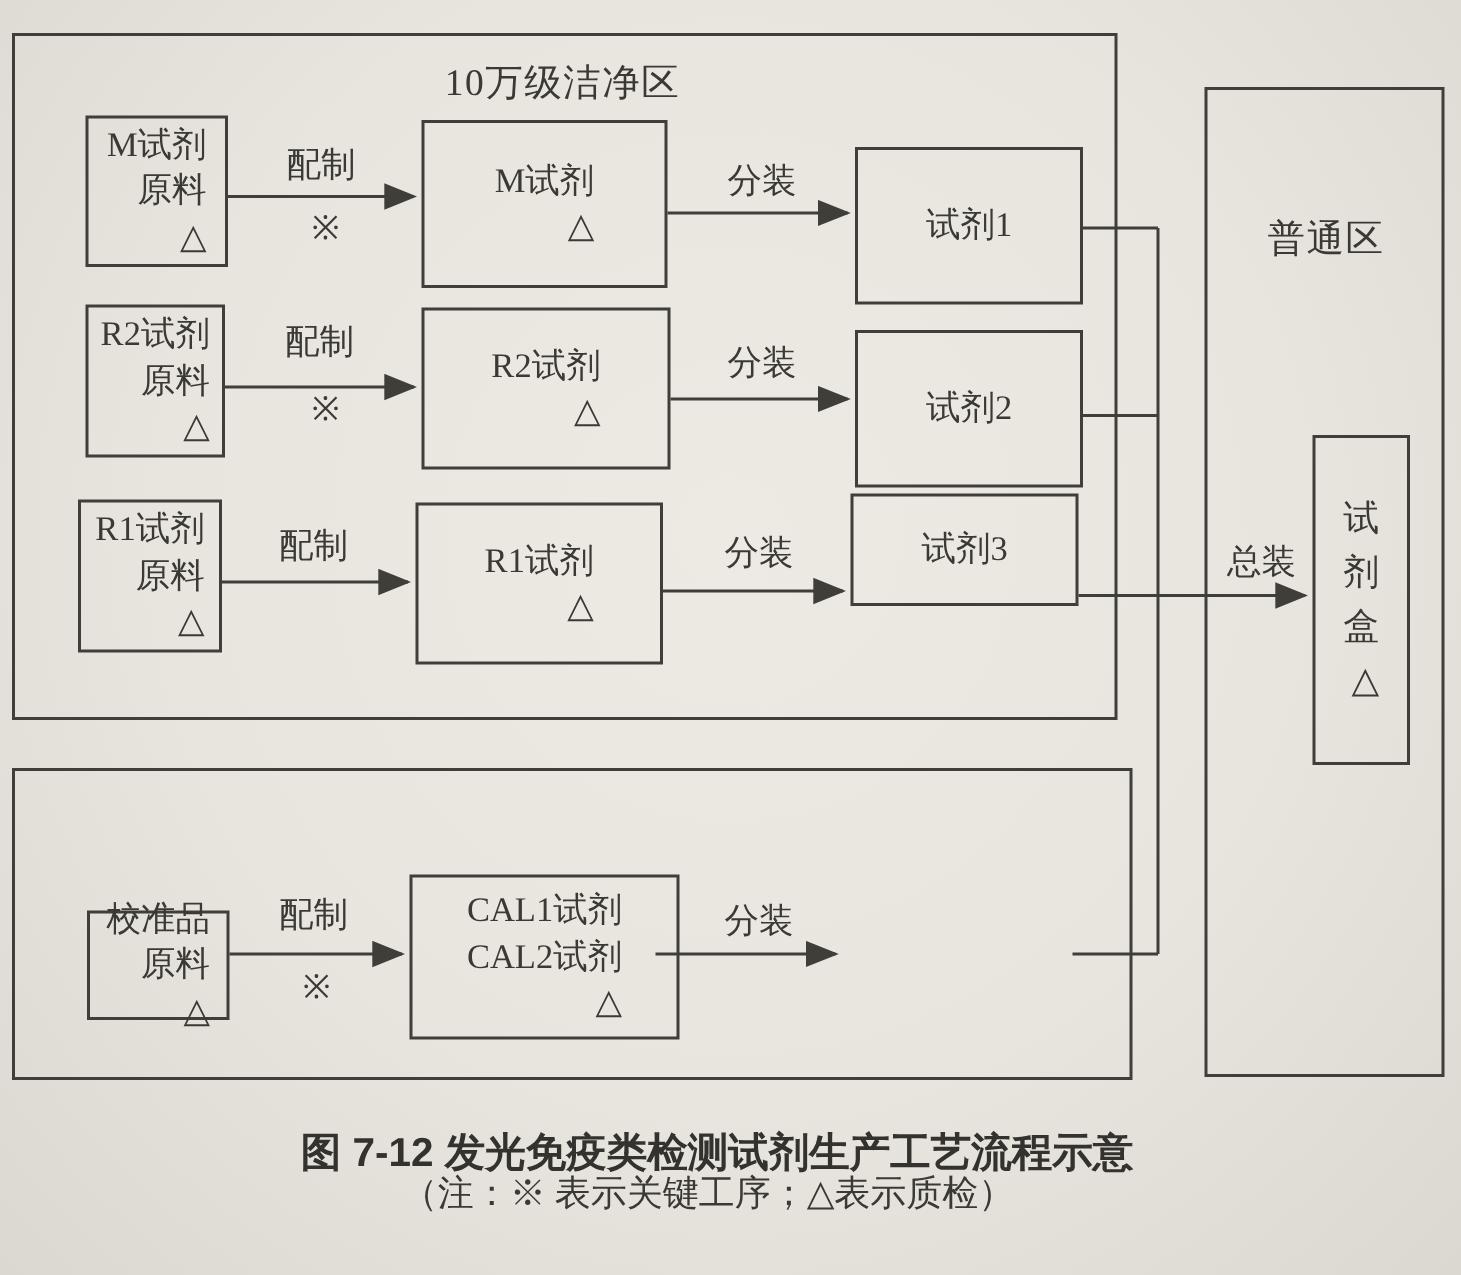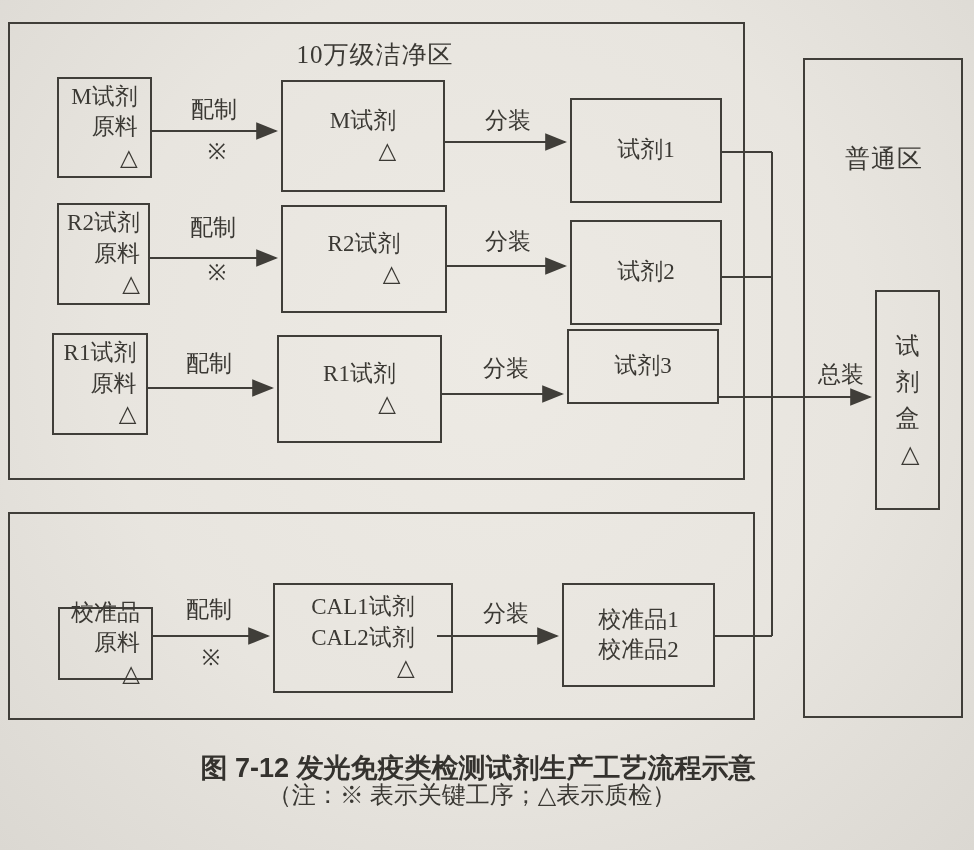--- a/index.html
+++ b/index.html
@@ -147,22 +147,20 @@
 
   <div class="box" style="left:58px;top:583px;width:95px;height:73px;margin-top:24px;">校准品
 原料
 △</div>
   <div class="flow-label" style="left:209px;top:594px;">配制</div>
   <div class="mark" style="left:211px;top:641px;">※</div>
   <div class="box" style="left:273px;top:583px;width:180px;height:110px;">CAL1试剂
 CAL2试剂
 △</div>
   <div class="flow-label" style="left:506px;top:598px;">分装</div>
-  <div class="box" style="left:562px;top:583px;width:153px;height:104px;">校准品1
-校准品2</div>
 
   <div class="flow-label" style="left:841px;top:339px;margin-top:20px;">总装</div>
   <div class="box vtext" style="left:875px;top:290px;width:65px;height:220px;font-size:24px;">试
 剂
 盒
 △</div>
 
   <div id="caption">图 7-12  发光免疫类检测试剂生产工艺流程示意</div>
   <div id="note">（注：※ 表示关键工序；△表示质检）</div>
 

